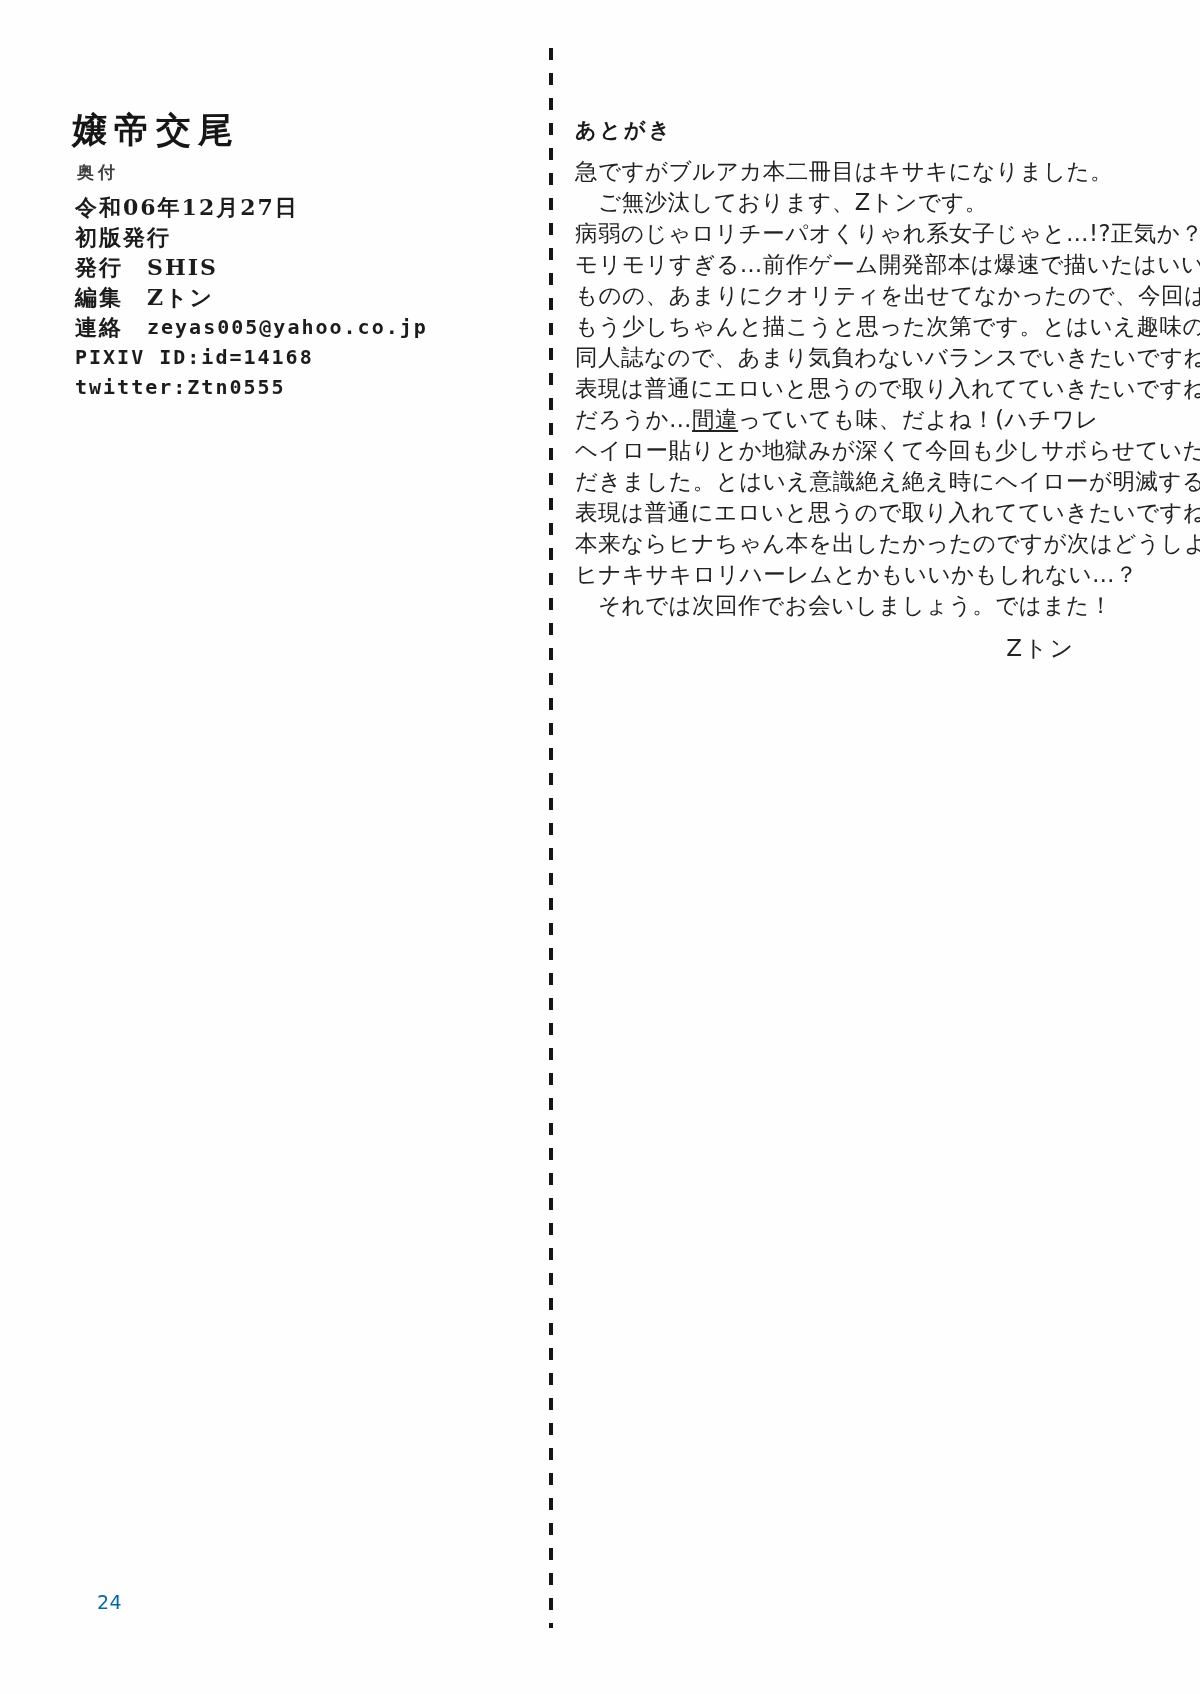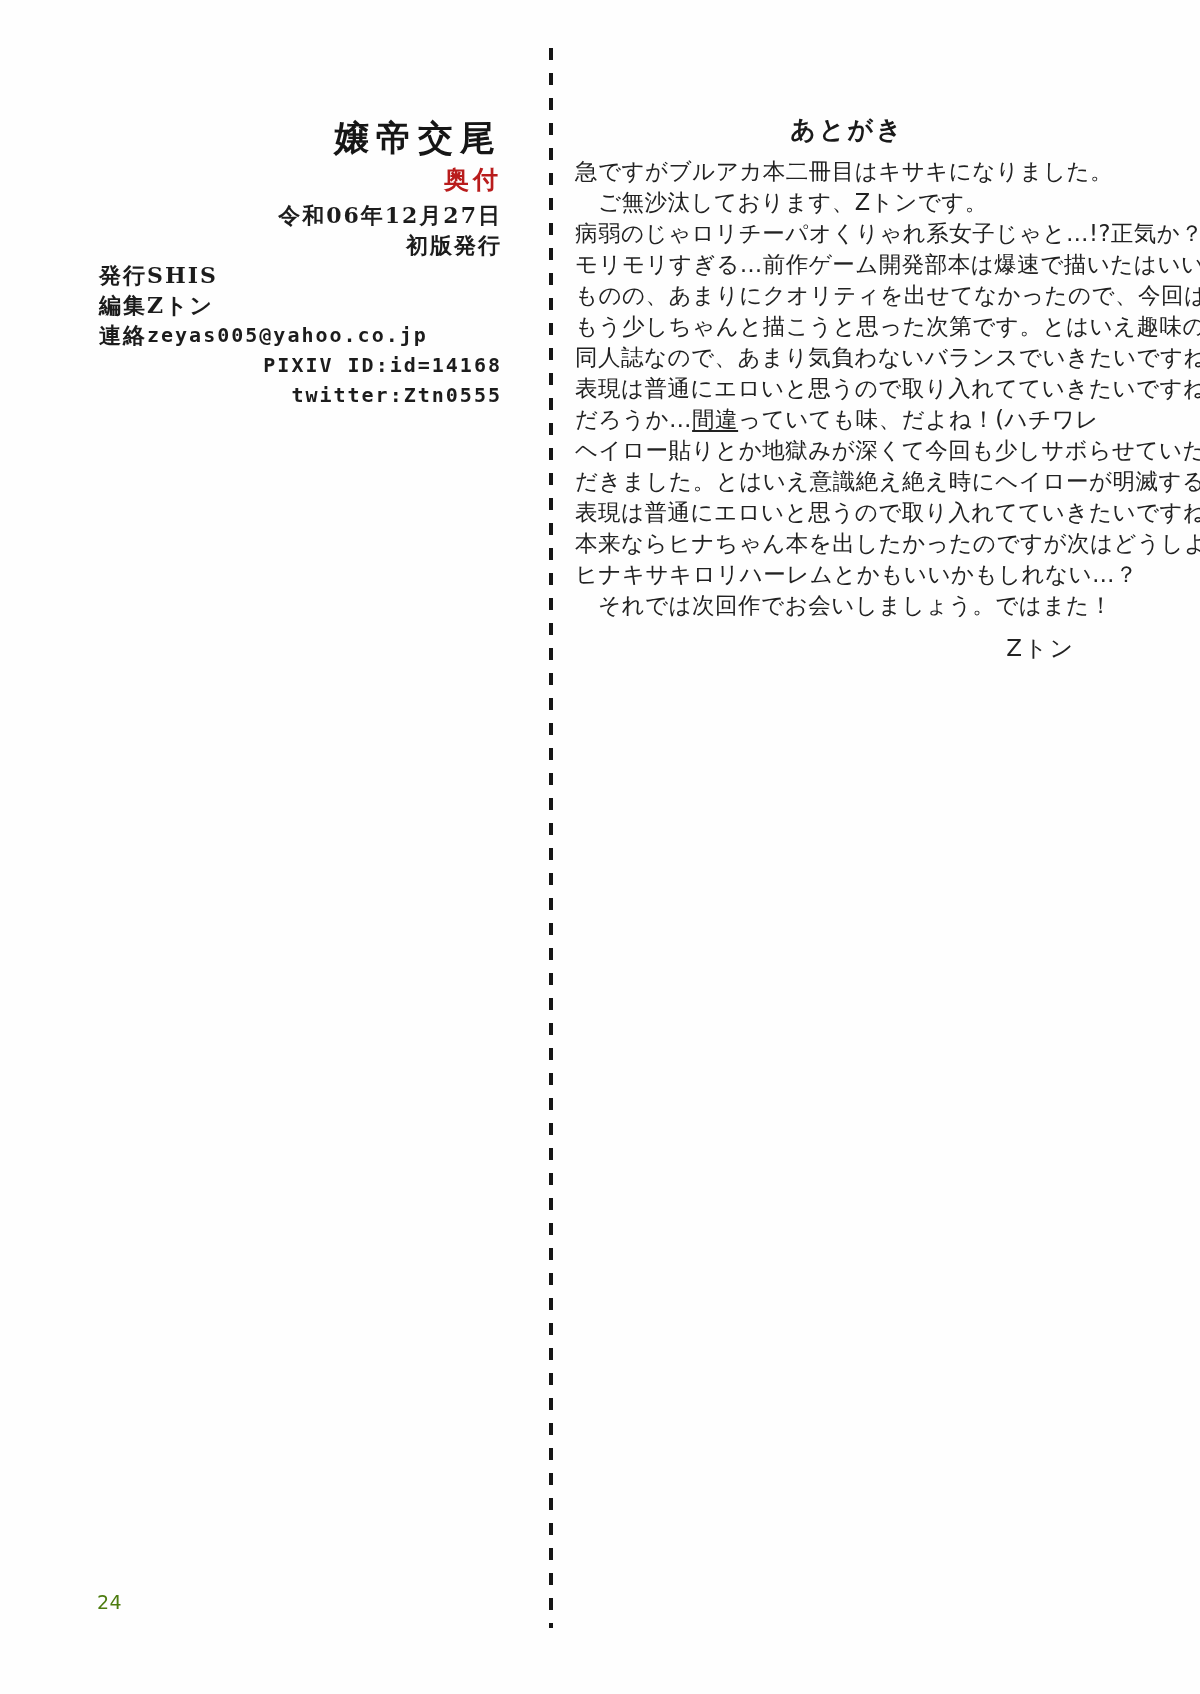--- a/index.html
+++ b/index.html
@@ -12,41 +12,40 @@
     overflow: hidden;
   }
   .page {
     position: absolute; inset: 0;
     background: #fefefe;
   }
 
   
   .left-col {
     position: absolute;
-    left: 72px; top: 116px;
+    left: 72px; top: 108px;
     width: 430px;
-    text-align: right;
   }
   .doc-title {
     font-family: "DejaVu Serif", serif;
     font-weight: 700;
     font-size: 35px;
     letter-spacing: 7px;
     line-height: 44px;
     color: #161616;
   }
   .doc-subtitle {
     font-family: "DejaVu Serif", serif;
     font-weight: 700;
-    font-size: 25px;
+    font-size: 17px;
     letter-spacing: 4px;
     line-height: 32px;
     margin-top: 4px;
     padding-left: 5px;
-    color: #b91c1c;
+    color: #404040;
   }
   .info-block {
     margin-top: 4px;
     padding-left: 3px;
   }
   .info-line {
     font-family: "DejaVu Serif", serif;
     font-weight: 700;
     font-size: 22px;
     letter-spacing: 2px;
@@ -87,26 +86,25 @@
     );
   }
 
   
   .right-col {
     position: absolute;
     left: 575px; top: 112px;
     width: 545px;
   }
   .aw-heading {
-    font-size: 25px;
+    font-size: 21px;
     font-weight: 700;
     letter-spacing: 3px;
     line-height: 36px;
     color: #1a1a1a;
-    text-align: center;
   }
   .aw-body { margin-top: 8px; }
   .aw-line {
     font-size: 22.5px;
     line-height: 31px;
     letter-spacing: 0.5px;
     white-space: nowrap;
     color: #222;
   }
   .aw-line .u { text-decoration: underline; text-underline-offset: 3px; }
@@ -119,21 +117,21 @@
     letter-spacing: 2px;
     color: #222;
   }
 
   
   .page-number {
     position: absolute;
     left: 97px; top: 1591px;
     font-size: 19px;
     letter-spacing: 0.5px;
-    color: #4d7c0f;
+    color: #0369a1;
   }
 </style>
 </head>
 <body>
 
 <div class="page">
 
   <div class="left-col">
     <div class="doc-title">嬢帝交尾</div>
     <div class="doc-subtitle">奥付</div>

